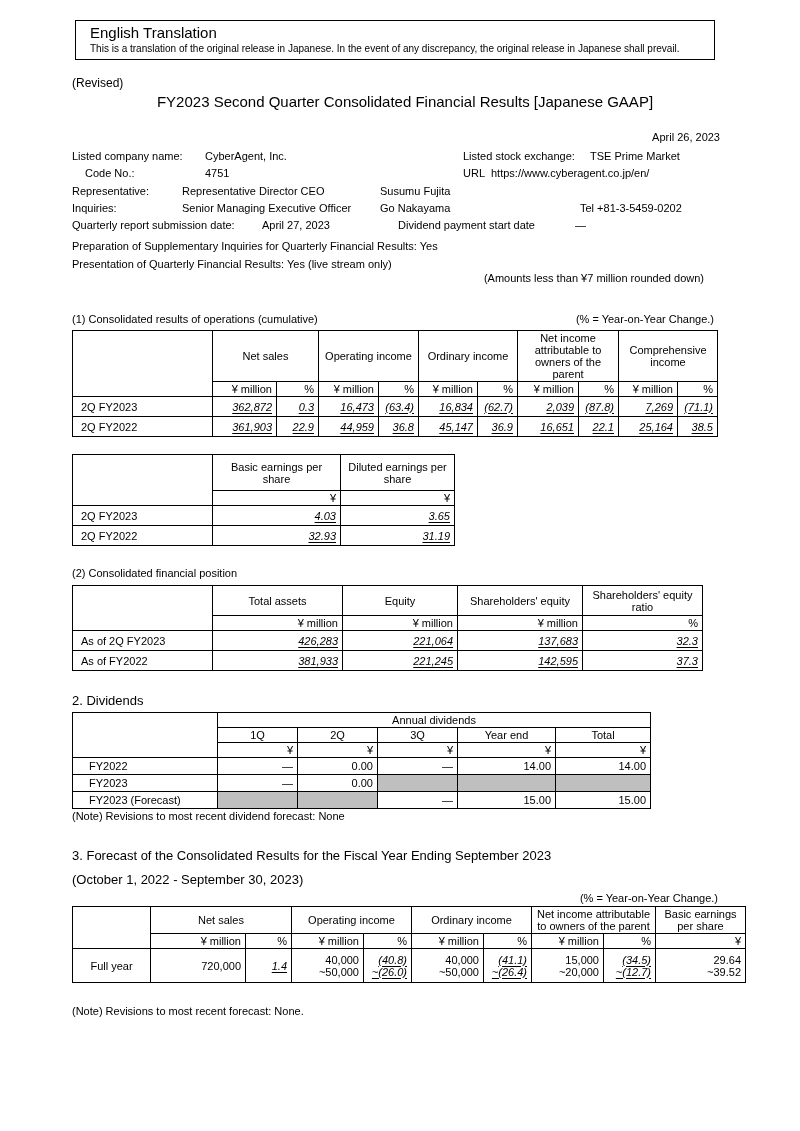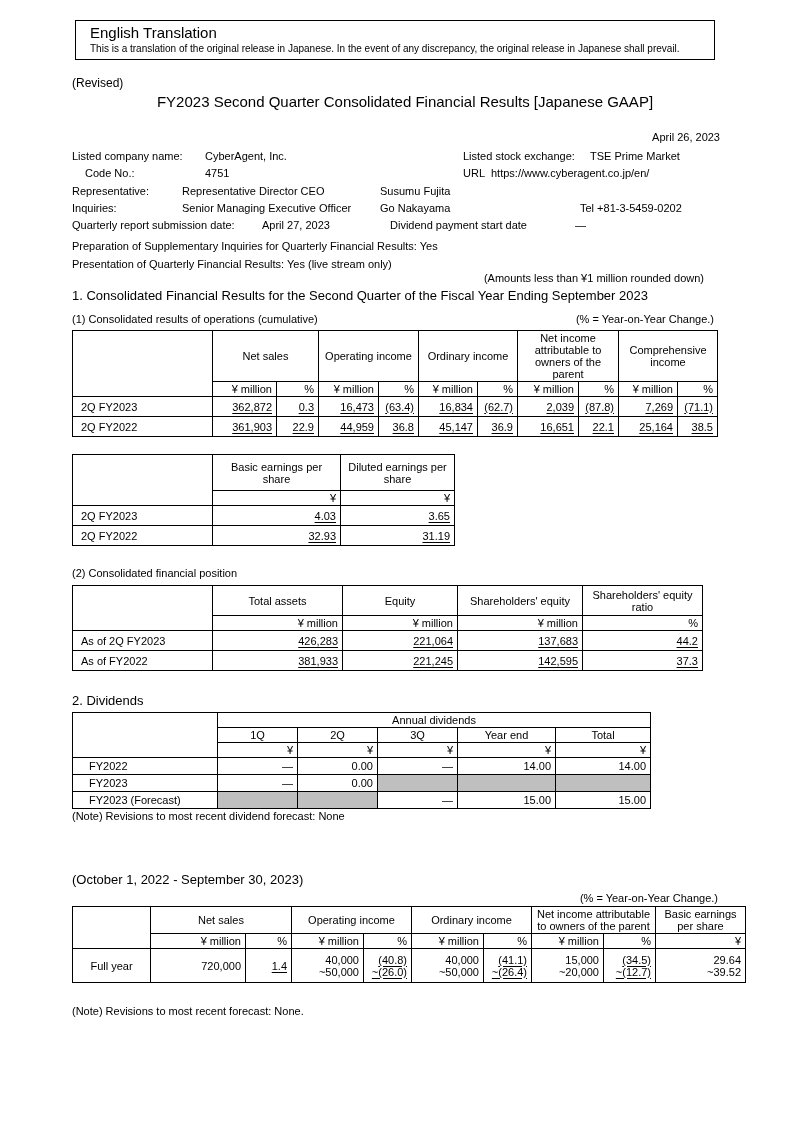--- a/index.html
+++ b/index.html
@@ -20,21 +20,21 @@
   .rline { position:absolute; text-align:right; white-space:nowrap; }
   .h2 { font-size:13px; }
   .t { border-collapse:collapse; table-layout:fixed; position:absolute; background:#fff; }
   .t th, .t td { border:1px solid #000; font-weight:400; font-size:11px; padding:1px 4px; vertical-align:middle; overflow:hidden; }
   .t th { text-align:center; }
   .unit { text-align:right !important; height:15px; padding:0 4px !important; }
   .num { text-align:right; white-space:nowrap; }
   .lbl { text-align:left; padding-left:8px !important; white-space:nowrap; }
   .lbl2 { padding-left:16px !important; }
   .ctr { text-align:center; }
-  .u { text-decoration:underline; text-underline-offset:2px; }
+  .u { text-decoration:underline; text-underline-offset:2px;font-style:italic; }
   .gray { background:#bfbfbf; }
   .data { height:20px; }
   .data-s { height:17px; }
   .two span { display:block; }
   .note { position:absolute; left:72px; font-size:11px; }
 </style>
 </head>
 <body>
 
 <div class="page">
@@ -67,28 +67,27 @@
   </div>
   <div class="iline" style="top:202px">
     <span style="left:0">Inquiries:</span>
     <span style="left:110px">Senior Managing Executive Officer</span>
     <span style="left:308px">Go Nakayama</span>
     <span style="left:508px">Tel +81-3-5459-0202</span>
   </div>
   <div class="iline" style="top:219px">
     <span style="left:0">Quarterly report submission date:</span>
     <span style="left:190px">April 27, 2023</span>
-    <span style="left:318px">Dividend payment start date</span>
+    <span style="left:326px">Dividend payment start date</span>
     <span style="left:503px">—</span>
   </div>
   <div class="pline" style="top:240px">Preparation of Supplementary Inquiries for Quarterly Financial Results: Yes</div>
   <div class="pline" style="top:258px">Presentation of Quarterly Financial Results: Yes (live stream only)</div>
-  <div class="rline" style="top:272px; right:96px">(Amounts less than ¥1 million rounded down)</div>
-
-  <div class="pline h2" style="top:288px">1. Consolidated Financial Results for the Second Quarter of the Fiscal Year Ending September 2023</div>
+  <div class="rline" style="top:272px; right:96px">(Amounts less than ¥7 million rounded down)</div>
+
   <div class="pline" style="top:313px">(1) Consolidated results of operations (cumulative)</div>
   <div class="rline" style="top:313px; right:86px">(% = Year-on-Year Change.)</div>
 
   <table class="t" style="left:72px; top:330px;">
     <colgroup>
       <col style="width:140px">
         <col style="width:64px">
         <col style="width:42px">
         <col style="width:60px">
         <col style="width:40px">
@@ -200,21 +199,21 @@
         <th class="unit">¥ million</th>
         <th class="unit">¥ million</th>
         <th class="unit">¥ million</th>
         <th class="unit">%</th>
       </tr>
       <tr class="data">
         <td class="lbl">As of 2Q FY2023</td>
         <td class="num"><span class="u">426,283</span></td>
         <td class="num"><span class="u">221,064</span></td>
         <td class="num"><span class="u">137,683</span></td>
-        <td class="num"><span class="u">44.2</span></td>
+        <td class="num"><span class="u">32.3</span></td>
       </tr>
       <tr class="data">
         <td class="lbl">As of FY2022</td>
         <td class="num"><span class="u">381,933</span></td>
         <td class="num"><span class="u">221,245</span></td>
         <td class="num"><span class="u">142,595</span></td>
         <td class="num"><span class="u">37.3</span></td>
       </tr>
     </tbody>
   </table>
@@ -271,20 +270,21 @@
         <td class="gray"></td>
         <td class="num"><span>—</span></td>
         <td class="num"><span>15.00</span></td>
         <td class="num"><span>15.00</span></td>
       </tr>
     </tbody>
   </table>
 
   <div class="note" style="top:810px">(Note) Revisions to most recent dividend forecast: None</div>
 
+  <div class="pline h2" style="top:848px">3. Forecast of the Consolidated Results for the Fiscal Year Ending September 2023</div>
   <div class="pline h2" style="top:872px">(October 1, 2022 - September 30, 2023)</div>
   <div class="rline" style="top:892px; right:82px">(% = Year-on-Year Change.)</div>
 
   <table class="t" style="left:72px; top:906px;">
     <colgroup>
       <col style="width:78px">
         <col style="width:95px">
         <col style="width:46px">
         <col style="width:72px">
         <col style="width:48px">

